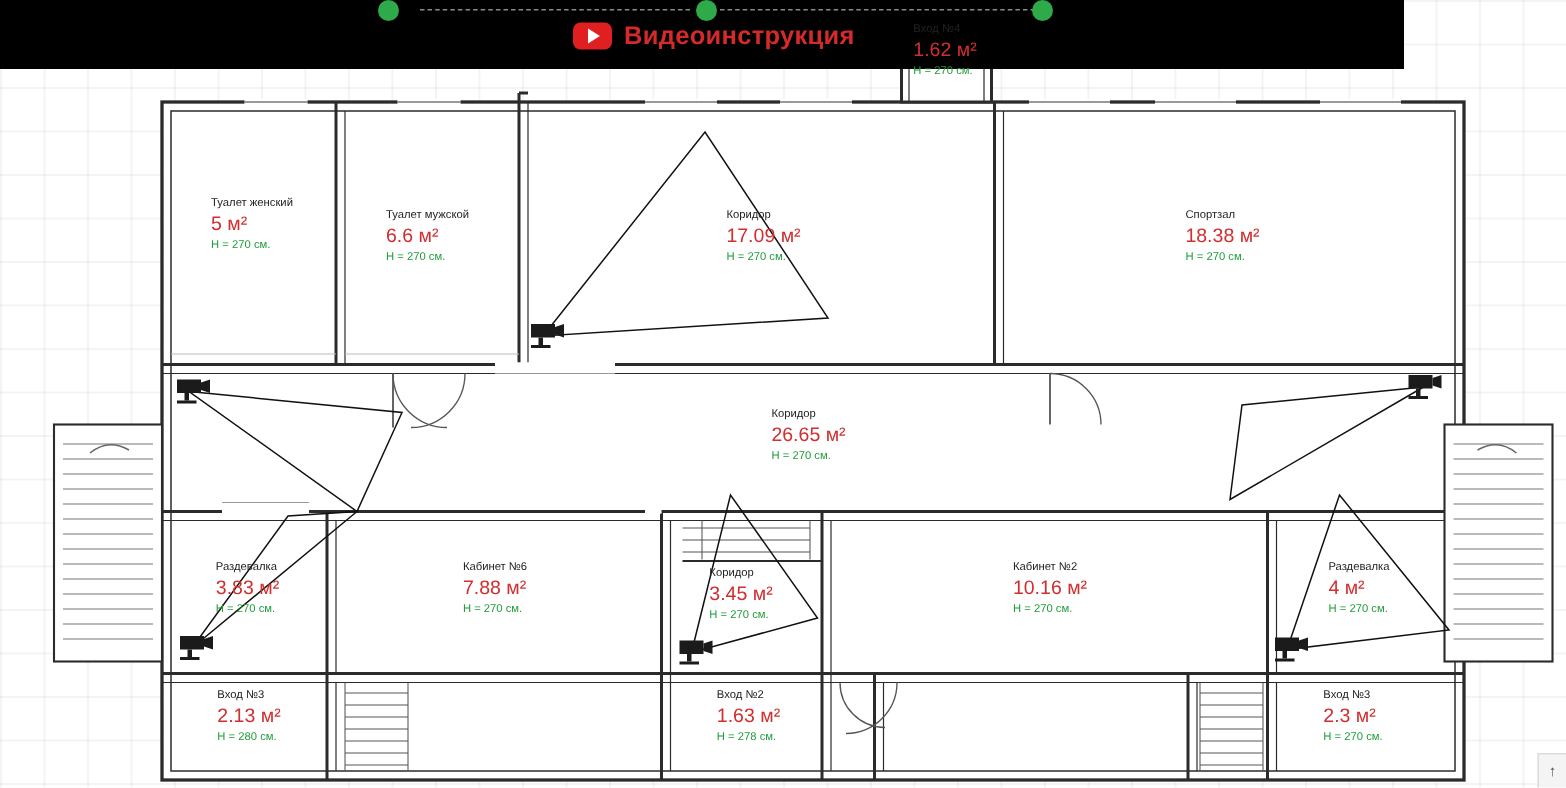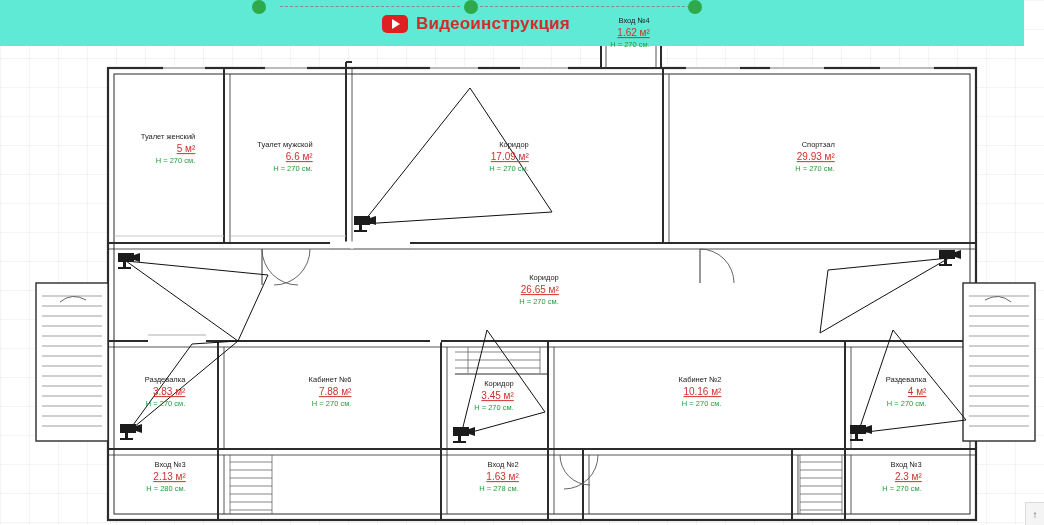--- a/index.html
+++ b/index.html
@@ -16,22 +16,22 @@
   .grid{
     position:absolute;left:0;top:0;width:1044px;height:525px;
     background-image:
       linear-gradient(to right, rgba(0,0,0,0.045) 1px, transparent 1px),
       linear-gradient(to bottom, rgba(0,0,0,0.045) 1px, transparent 1px);
     background-size:29px 29px;
   }
 
   
   .topbar{
-    position:absolute;left:0;top:0;width:1024px;height:46px;
-    background:#5eead4;
+    position:absolute;left:0;top:0;width:936px;height:46px;
+    background:#000000;
     z-index:40;
   }
   .video-link{
     position:absolute;left:382px;top:14px;
     display:flex;align-items:center;gap:8px;
     cursor:pointer;
   }
   .yt{
     width:26px;height:18px;border-radius:5px;background:#e02020;
     display:flex;align-items:center;justify-content:center;
@@ -54,28 +54,28 @@
     position:absolute;width:14px;height:14px;border-radius:50%;
     background:#2eaa4a;top:0px;
   }
 
   
   #plan{position:absolute;left:0;top:0;}
 
   
   .room-label{
     position:absolute;
-    text-align:right;
+    text-align:left;
     line-height:1.35;
     transform:translate(-50%,-50%);
     pointer-events:none;
     white-space:nowrap;
   }
   .room-name{font-size:7.5px;color:#222;}
-  .room-area{font-size:10px;color:#d12f2f;text-decoration:underline;}
+  .room-area{font-size:13px;color:#d12f2f;}
   .room-h{font-size:7.5px;color:#1f9d3a;}
 
   .scroll-corner{
     position:absolute;right:0;bottom:0;width:18px;height:22px;
     background:#f4f4f4;border-left:1px solid #dcdcdc;border-top:1px solid #dcdcdc;
     display:flex;align-items:center;justify-content:center;
     font-size:10px;color:#555;
     z-index:60;
   }
 </style>
@@ -297,21 +297,21 @@
     <div class="room-area">6.6 м²</div>
     <div class="room-h">H = 270 см.</div>
   </div>
   <div class="room-label" style="left:509px;top:157px">
     <div class="room-name">Коридор</div>
     <div class="room-area">17.09 м²</div>
     <div class="room-h">H = 270 см.</div>
   </div>
   <div class="room-label" style="left:815px;top:157px">
     <div class="room-name">Спортзал</div>
-    <div class="room-area">29.93 м²</div>
+    <div class="room-area">18.38 м²</div>
     <div class="room-h">H = 270 см.</div>
   </div>
   <div class="room-label" style="left:539px;top:290px">
     <div class="room-name">Коридор</div>
     <div class="room-area">26.65 м²</div>
     <div class="room-h">H = 270 см.</div>
   </div>
   <div class="room-label" style="left:165px;top:392px">
     <div class="room-name">Раздевалка</div>
     <div class="room-area">3.83 м²</div>

